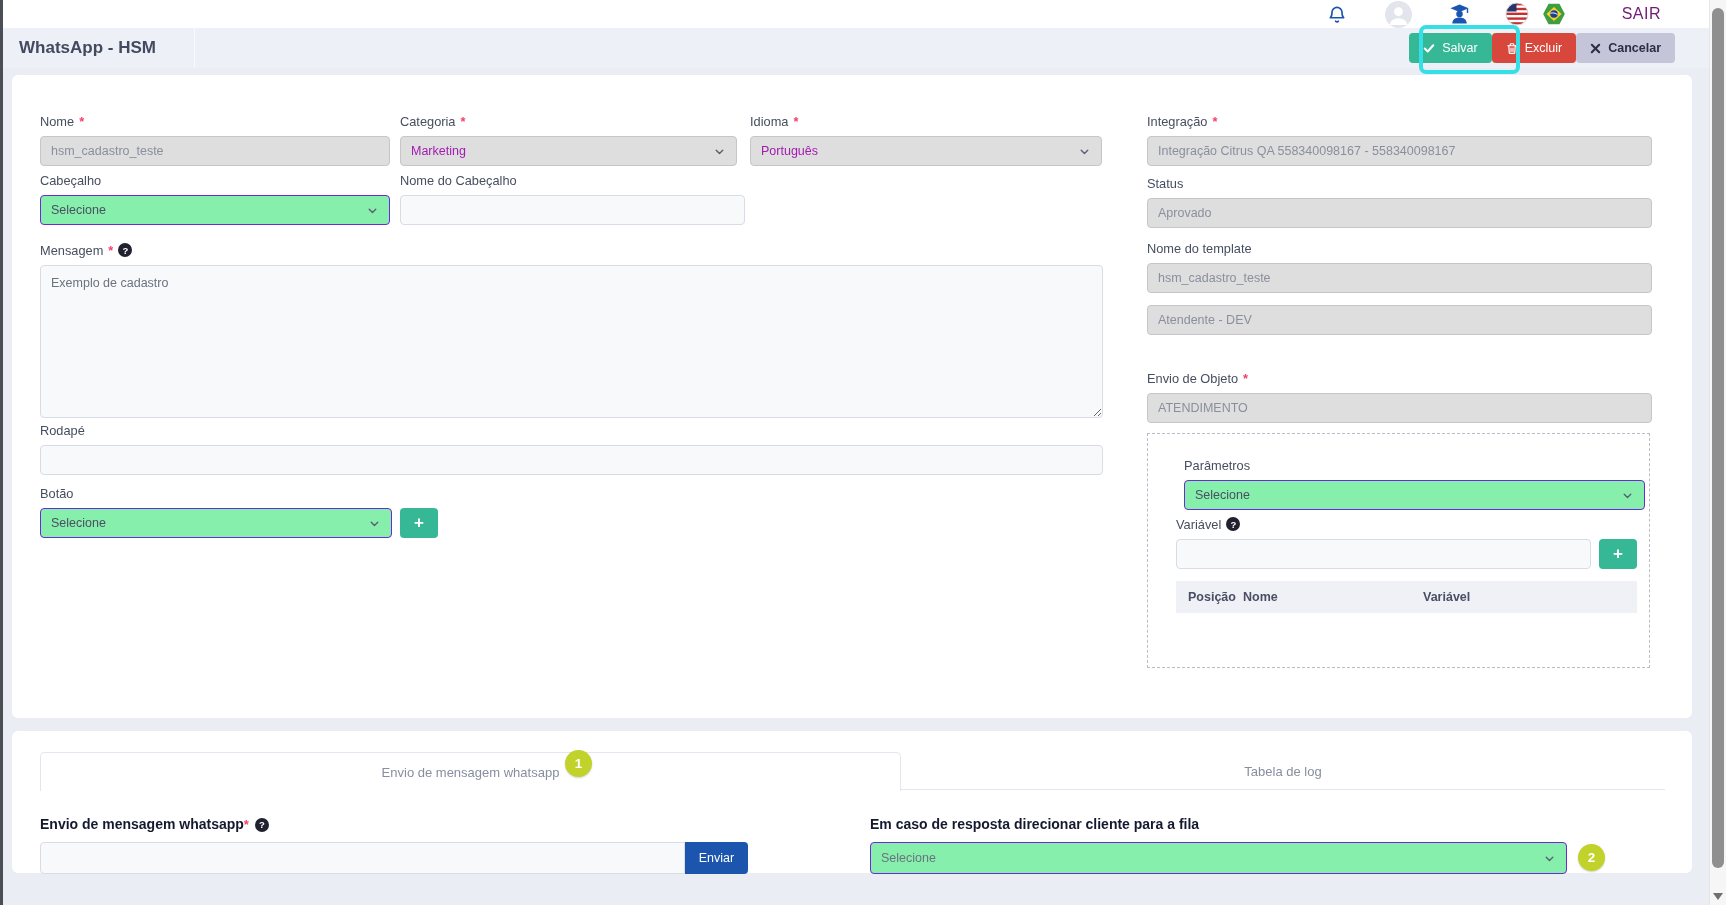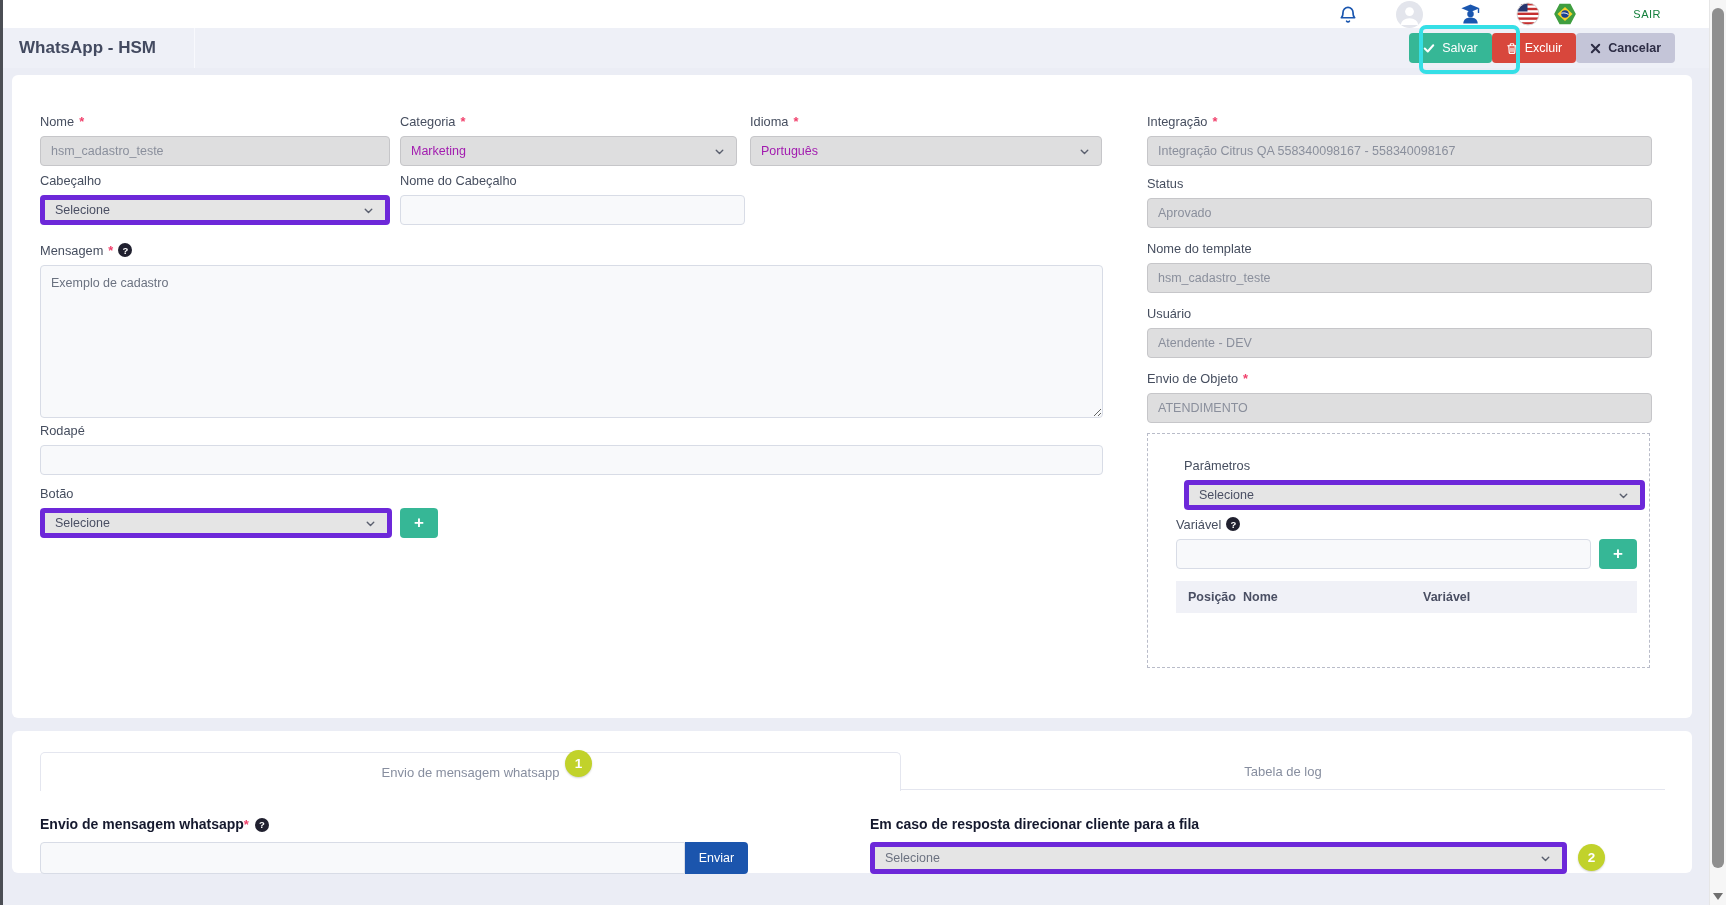--- a/index.html
+++ b/index.html
@@ -10,21 +10,21 @@
   }
   .edge-strip { position:absolute; left:0; top:0; width:3px; height:905px; background:#4b4e54; }
 
   
   .topbar {
     position:absolute; left:3px; top:0; right:17px; height:28px; background:#fff;
     display:flex; align-items:center; justify-content:flex-end; padding-right:48px;
   }
   .topbar .icn { display:inline-flex; align-items:center; justify-content:center; cursor:pointer; }
   .ml38{margin-left:38px} .ml36{margin-left:36px} .ml34{margin-left:34px} .ml12{margin-left:12px} .ml55{margin-left:55px}
-  .sair { font-size:11px; color:#15803d; letter-spacing:.5px; font-weight:500; cursor:pointer; }
+  .sair { font-size:16px; color:#701a75; letter-spacing:.5px; font-weight:500; cursor:pointer; }
 
   
   .toolbar {
     position:absolute; left:3px; top:28px; right:17px; height:40px; background:#eef0f7;
     display:flex; align-items:center;
   }
   .page-title {
     font-size:17px; font-weight:700; color:#434a60; padding:0 38px 0 16px; height:40px;
     display:flex; align-items:center; border-right:1px solid #f8f9fd;
   }
@@ -54,21 +54,21 @@
   .help {
     width:14px; height:14px; border-radius:50%; background:#20202f; color:#fff;
     font-size:9.5px; font-weight:700; display:inline-flex; align-items:center; justify-content:center; cursor:pointer;
   }
   .ctl {
     width:100%; height:30px; border-radius:4px; font-size:12.5px; font-family:"Liberation Sans",sans-serif;
     padding:0 10px; display:flex; align-items:center;
   }
   input.ctl { border:1px solid #d8dce6; background:#f8f9fb; color:#5d6472; outline:none; }
   .ctl-disabled { border:1px solid #c6c6c9 !important; background:#dededf !important; color:#8a8f9c !important; }
-  .sel { border:5px solid #6d28d9; background:#e5e5e5; color:#4a4f63; justify-content:space-between; cursor:pointer; }
+  .sel { border:1px solid #6d28d9; background:#86efac; color:#4a4f63; justify-content:space-between; cursor:pointer; }
   .sel.dis { border:1px solid #c6c6c9; background:#dededf; color:#a21caf; cursor:default; }
   .sel .chev { flex:0 0 auto; margin-left:8px; display:inline-flex; }
   textarea.ctl {
     height:153px; padding:9px 10px; border:1px solid #d8dce6; background:#f8f9fb; color:#6b7280;
     resize:both; line-height:1.4; outline:none;
   }
   .addbtn {
     width:38px; height:30px; border:none; border-radius:4px; background:#36b796; color:#fff;
     font-size:17px; font-weight:700; cursor:pointer; display:inline-flex; align-items:center; justify-content:center;
     font-family:"Liberation Sans",sans-serif;
@@ -327,23 +327,20 @@
       </div>
     <input class="ctl ctl-disabled" disabled="" value="Aprovado" style="">
   </div>
   <div class="fg" style="left:1135px; top:165px; width:505px;">
     <div class="lbl">
         <span>Nome do template</span>
       </div>
     <input class="ctl ctl-disabled" disabled="" value="hsm_cadastro_teste" style="">
   </div>
   <div class="fg" style="left:1135px; top:230px; width:505px;">
-    <div class="lbl">
-        <span>Usuário</span>
-      </div>
     <input class="ctl ctl-disabled" disabled="" value="Atendente - DEV" style="">
   </div>
   <div class="fg" style="left:1135px; top:295px; width:505px;">
     <div class="lbl">
         <span>Envio de Objeto</span>
         <span class="req">*</span>
       </div>
     <input class="ctl ctl-disabled" disabled="" value="ATENDIMENTO" style="">
   </div>
 

